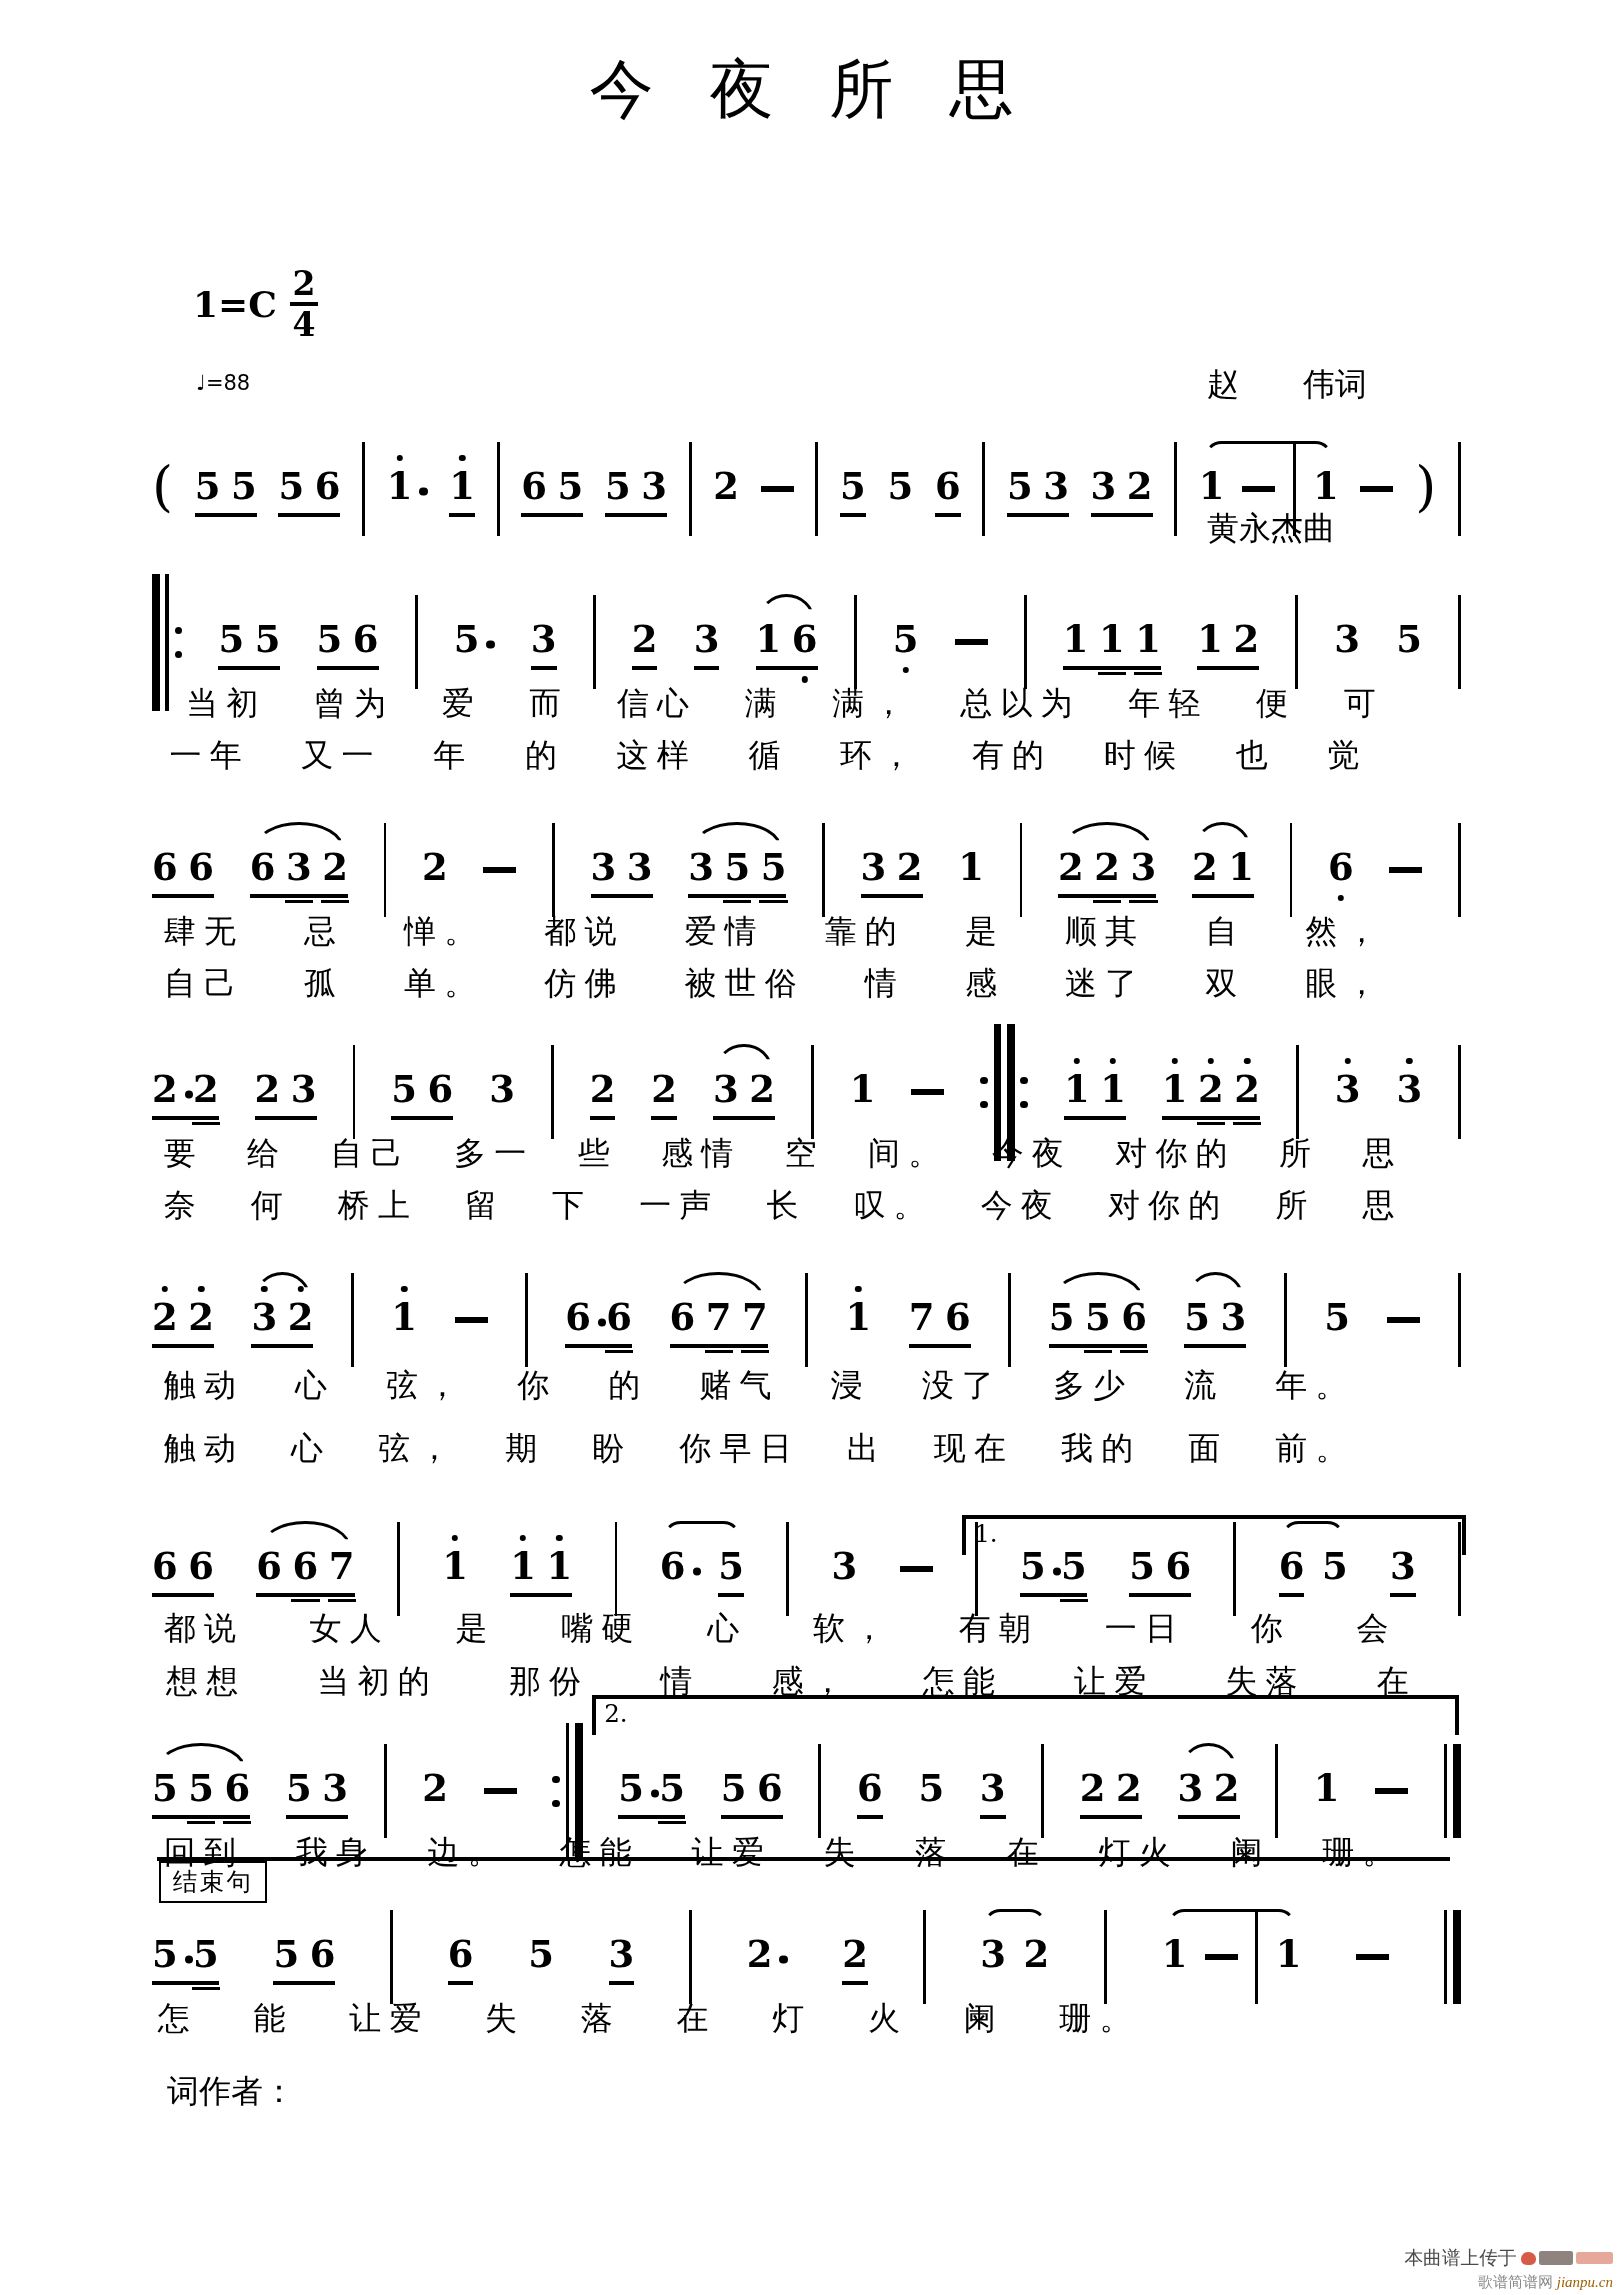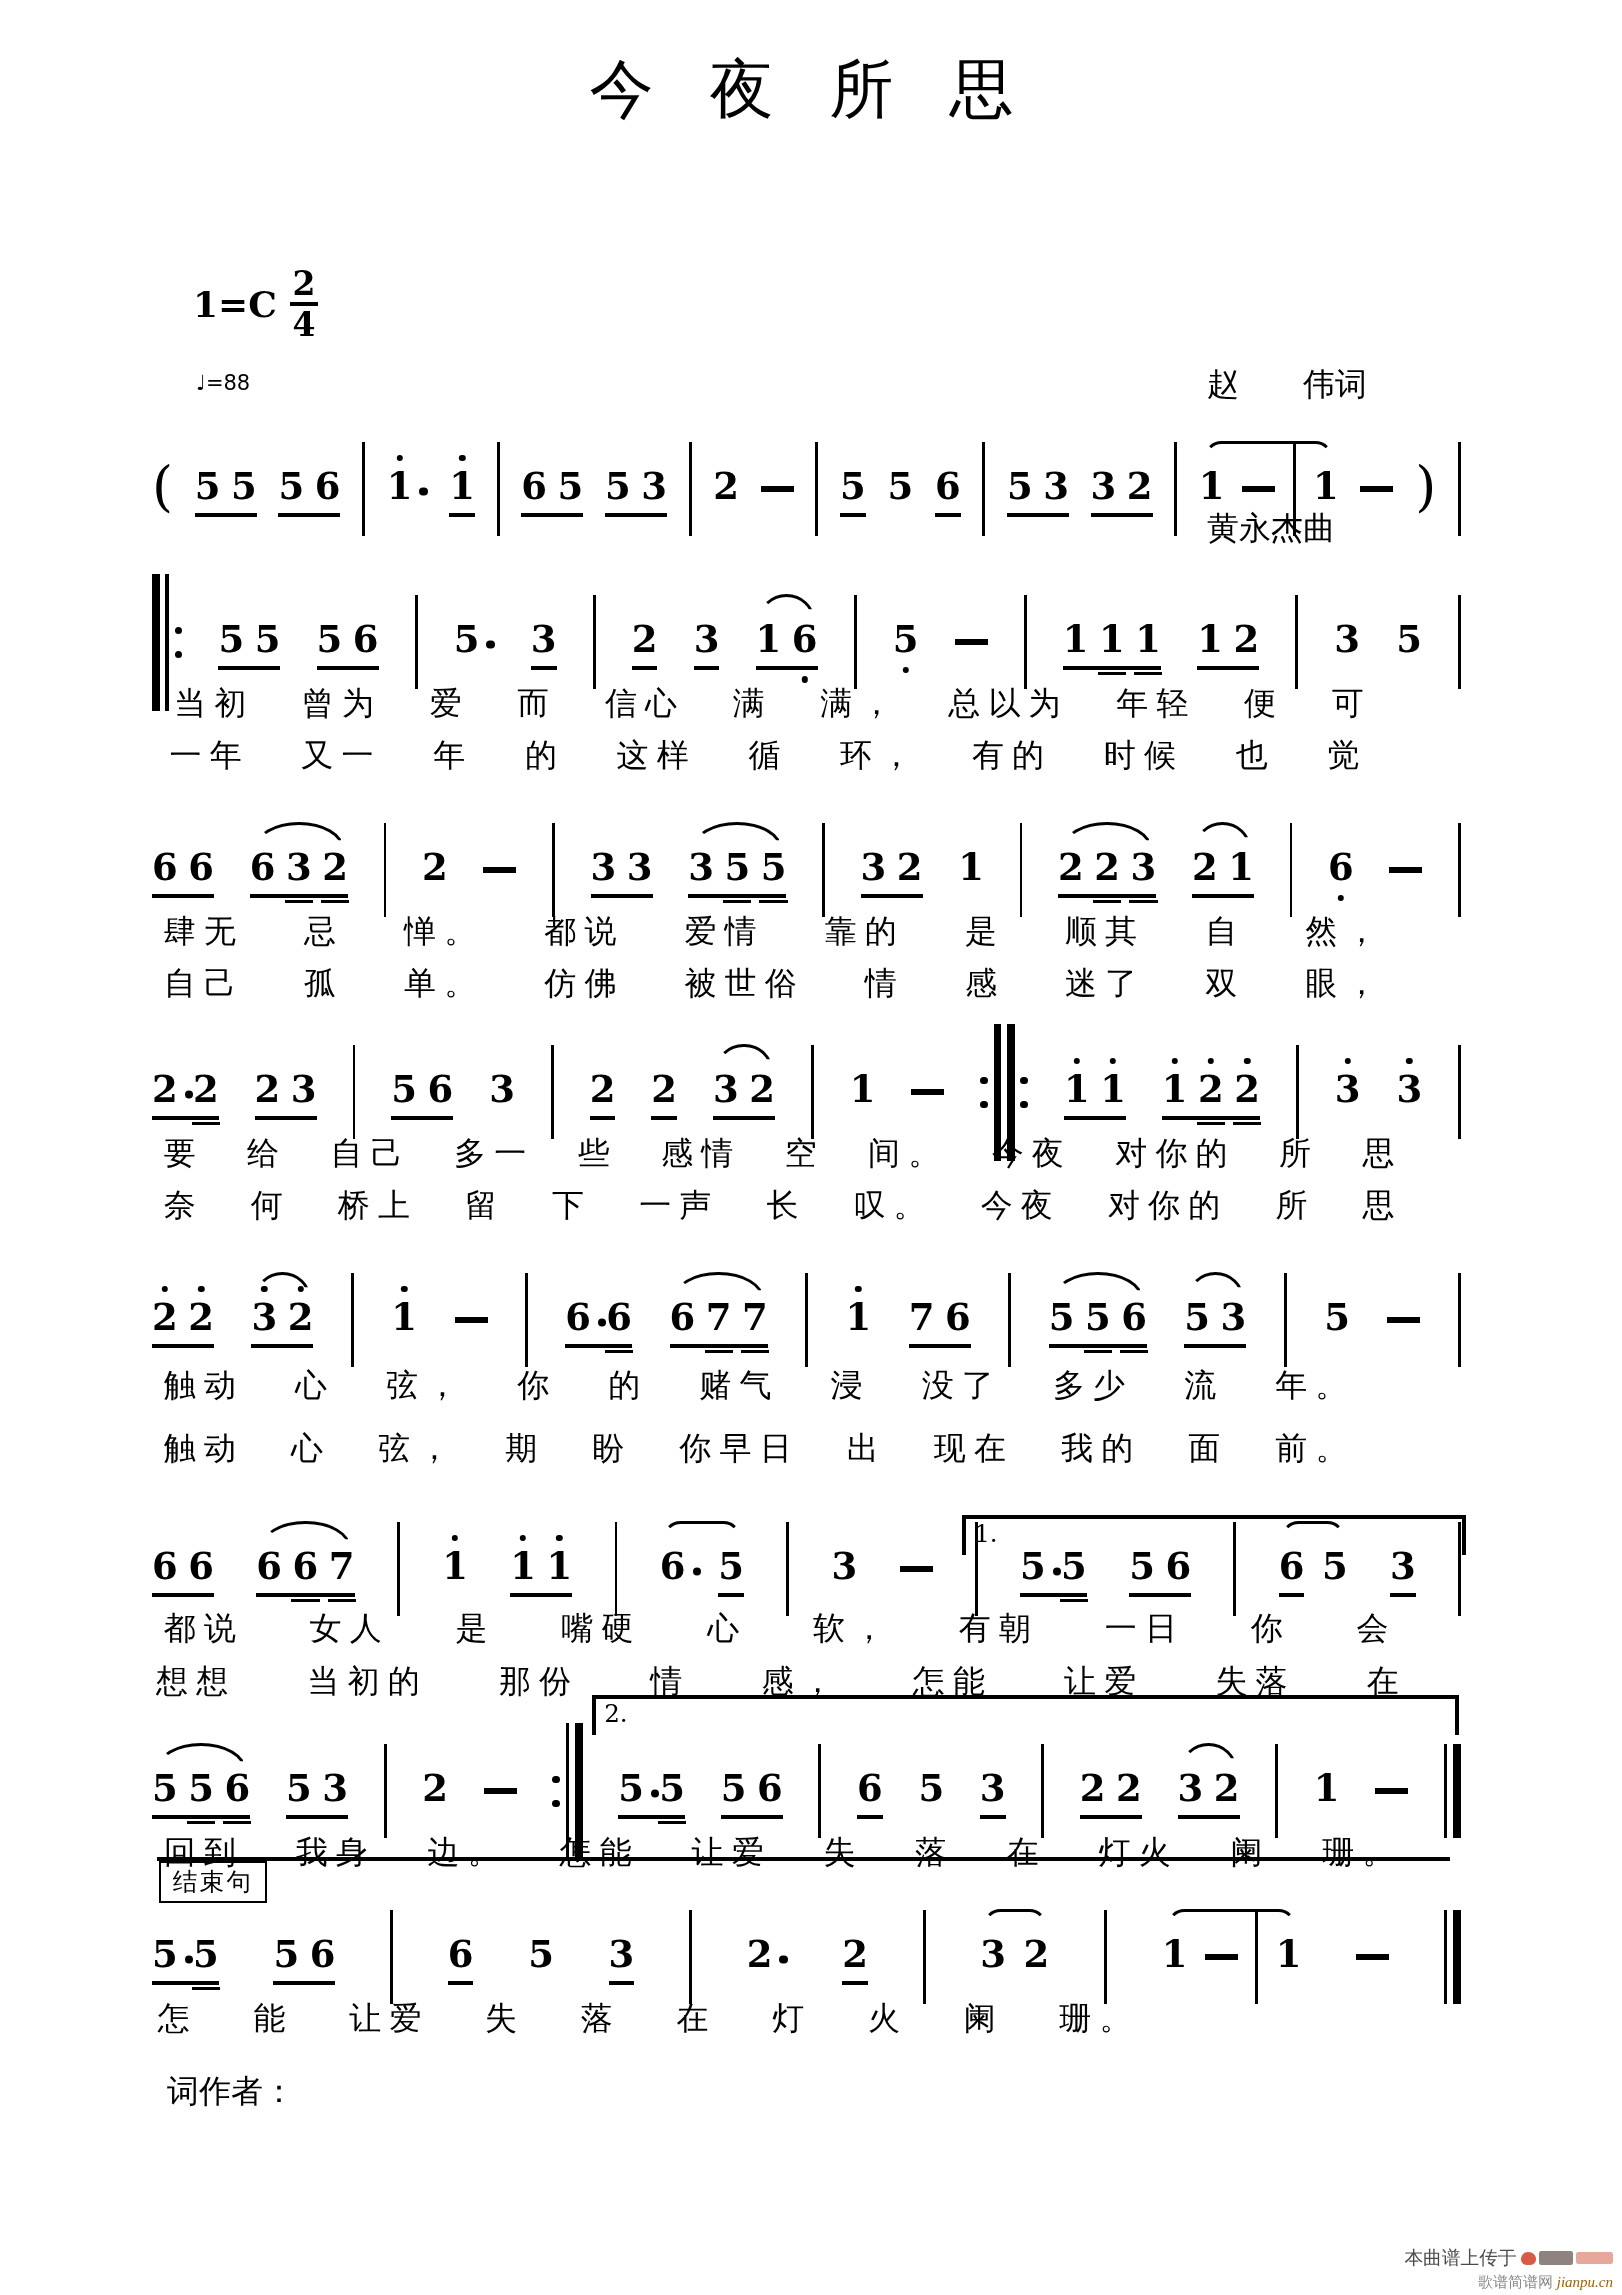--- a/index.html
+++ b/index.html
@@ -221,21 +221,21 @@
           </span>
           <span class="bl"></span>
           <span class="unit">
             <span class="nt">3</span>
           </span>
           <span class="unit">
             <span class="nt">5</span>
           </span>
           <span class="bl"></span>
         </div>
-        <div class="lrow" style="top: 63px; left: 22px; width: 1198px;">
+        <div class="lrow" style="top: 63px; left: 34px; width: 1198px;">
           <span class="lg">当初</span>
           <span class="lg">曾为</span>
           <span class="lg">爱</span>
           <span class="lg">而</span>
           <span class="lg">信心</span>
           <span class="lg">满</span>
           <span class="lg">满，</span>
           <span class="lg">总以为</span>
           <span class="lg">年轻</span>
           <span class="lg">便</span>
@@ -566,21 +566,21 @@
           <span class="lg">女人</span>
           <span class="lg">是</span>
           <span class="lg">嘴硬</span>
           <span class="lg">心</span>
           <span class="lg">软，</span>
           <span class="lg">有朝</span>
           <span class="lg">一日</span>
           <span class="lg">你</span>
           <span class="lg">会</span>
         </div>
-        <div class="lrow" style="top: 114px; left: 4px; width: 1251px; gap: 20px;">
+        <div class="lrow" style="top: 114px; left: 14px; width: 1251px; gap: 20px;">
           <span class="lg">想想</span>
           <span class="lg">当初的</span>
           <span class="lg">那份</span>
           <span class="lg">情</span>
           <span class="lg">感，</span>
           <span class="lg">怎能</span>
           <span class="lg">让爱</span>
           <span class="lg">失落</span>
           <span class="lg">在</span>
         </div>

